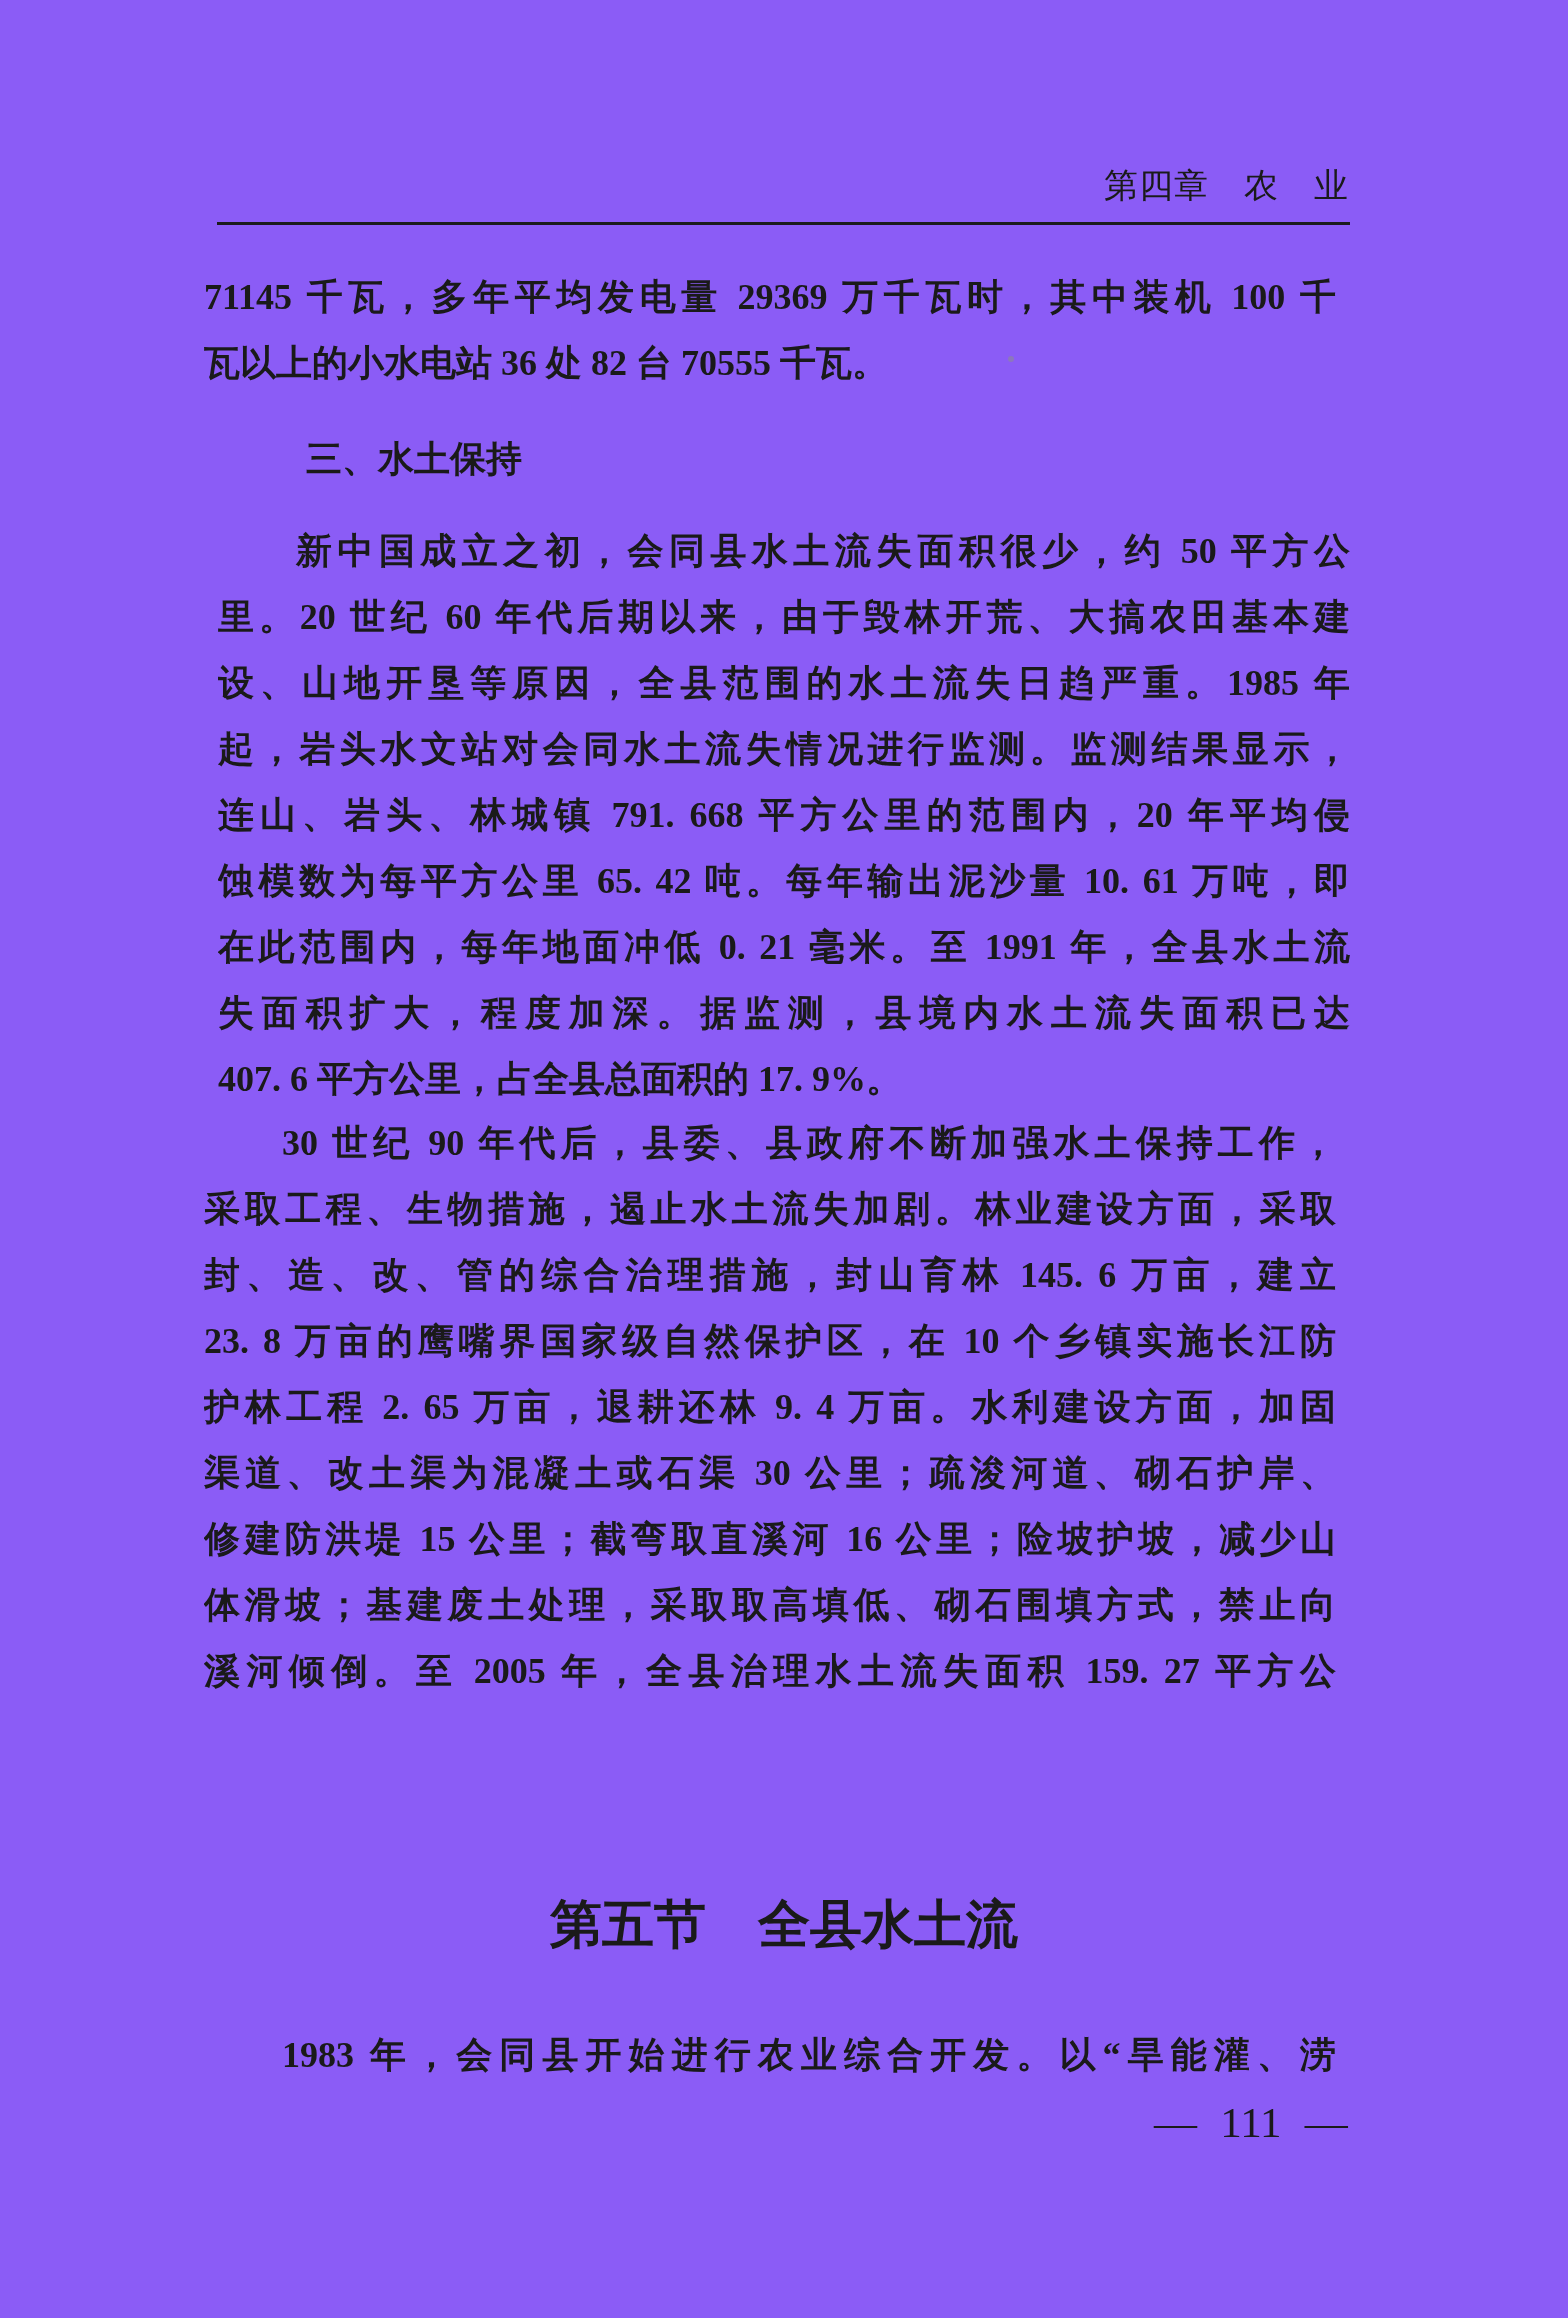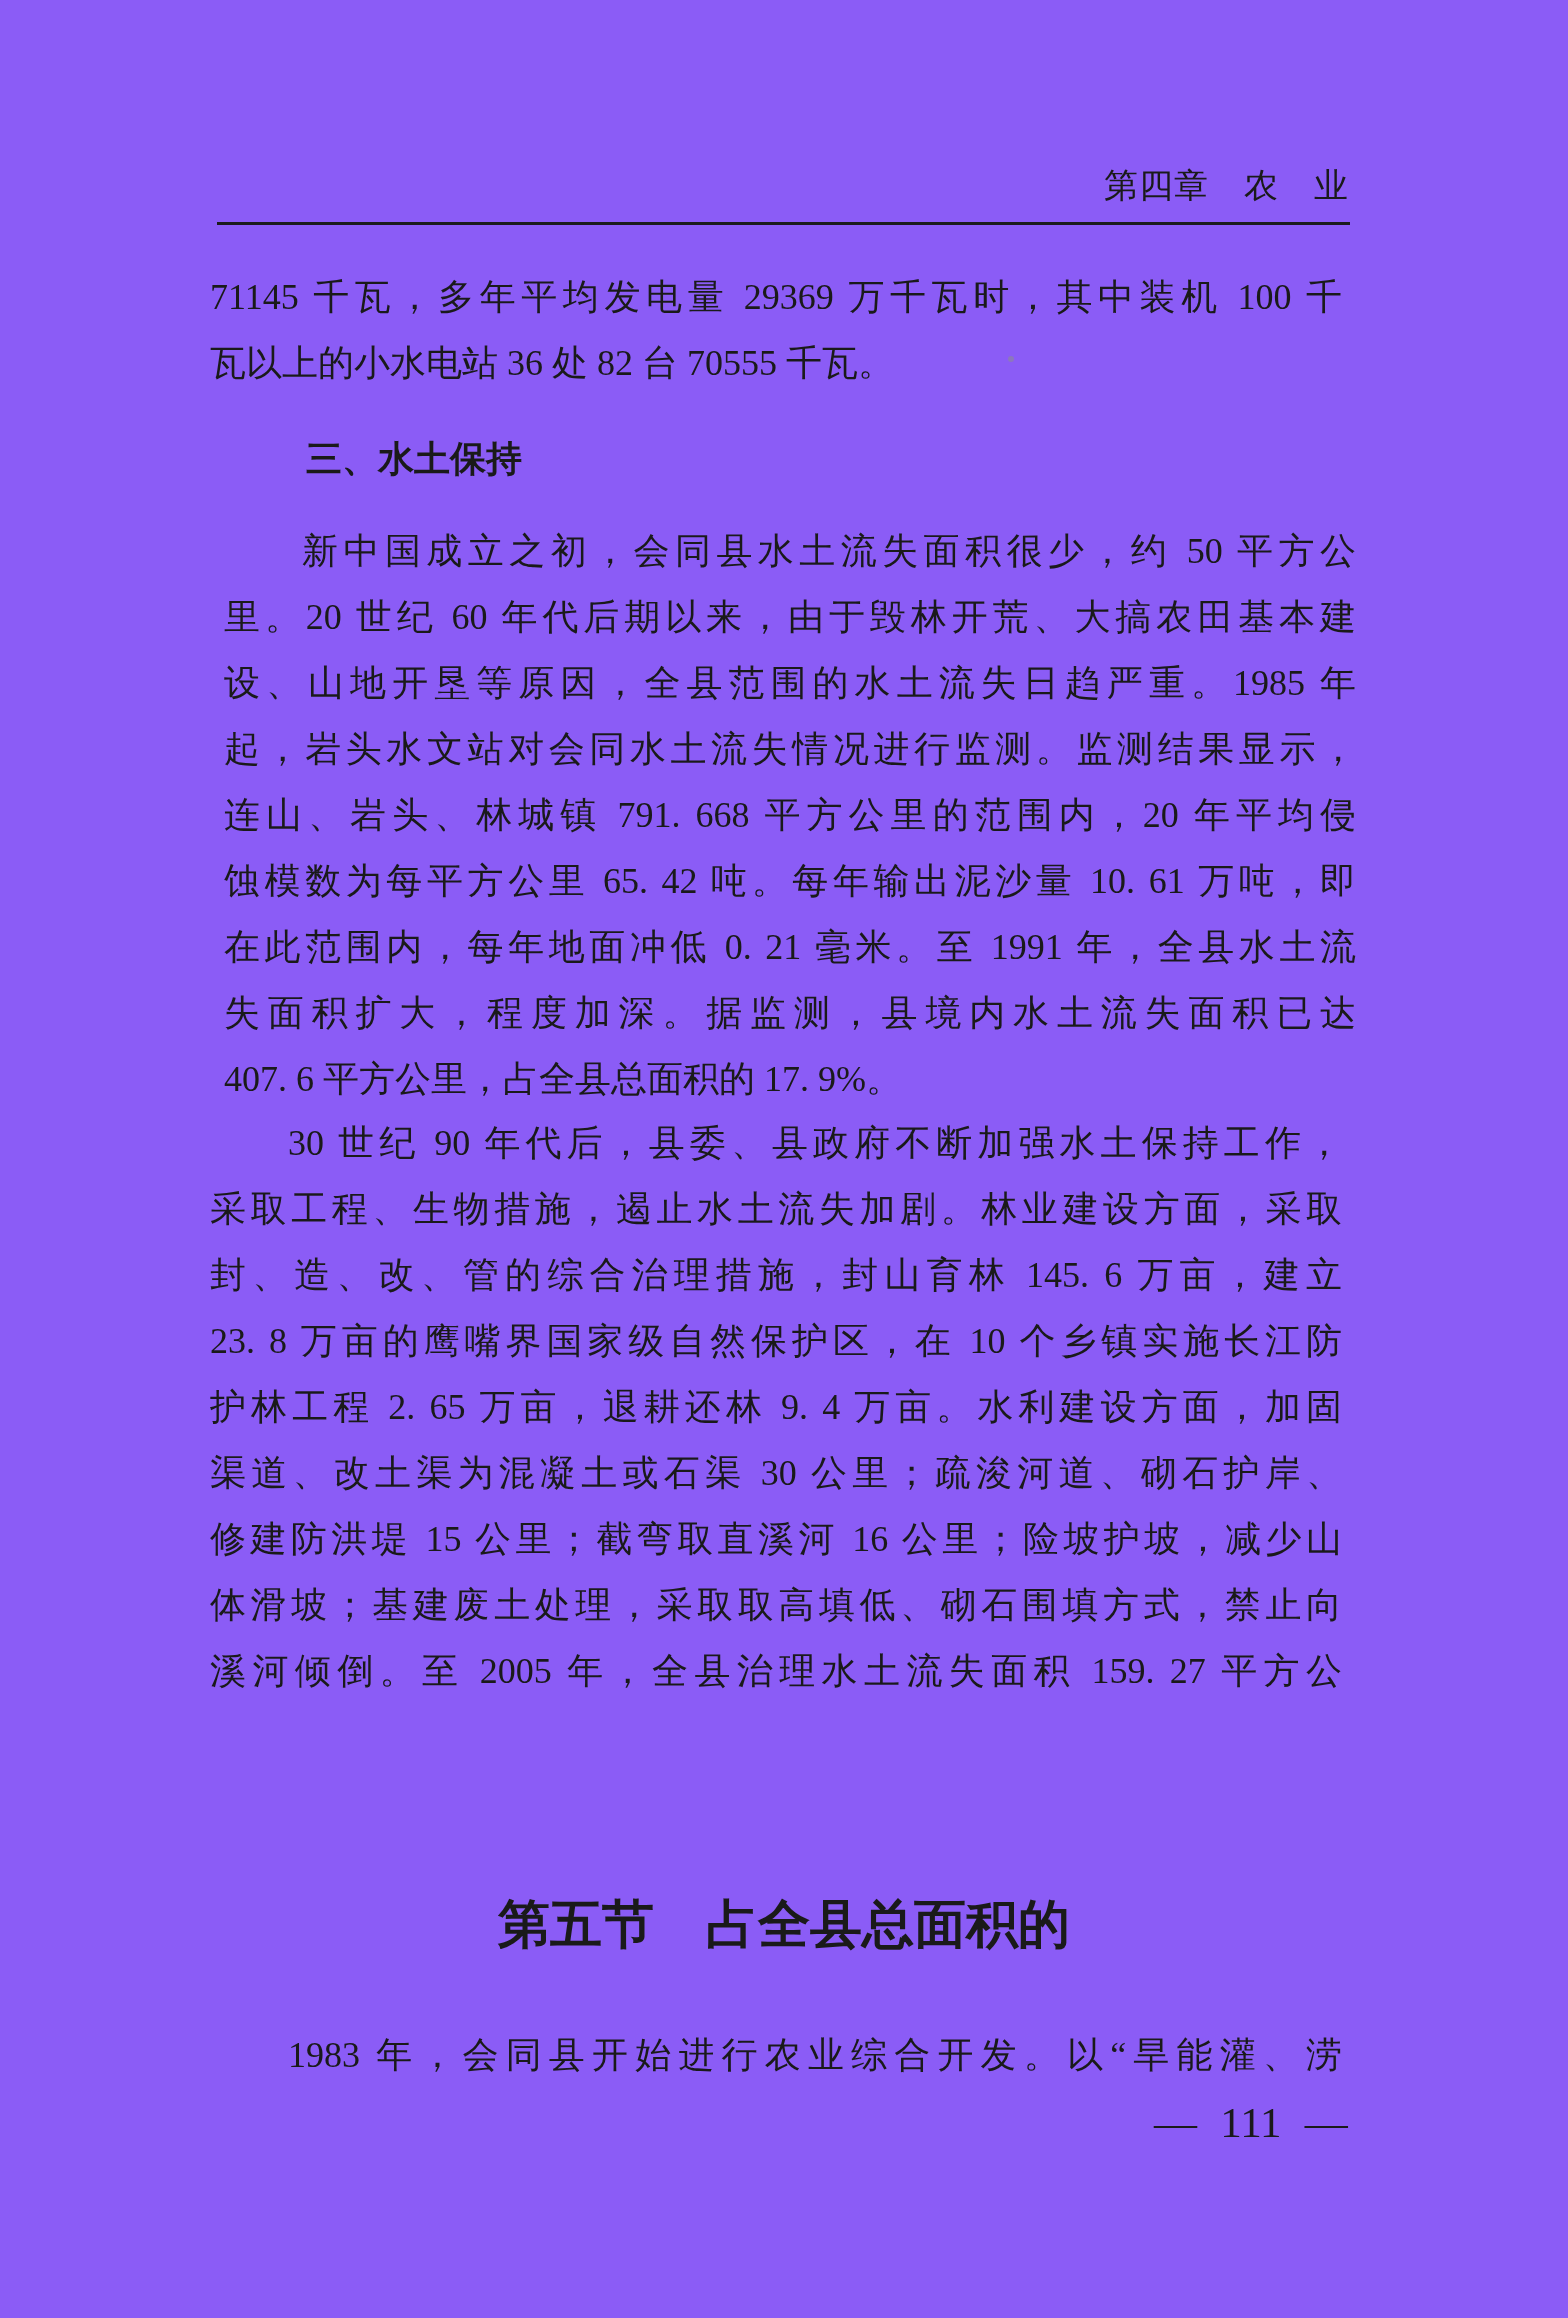--- a/index.html
+++ b/index.html
@@ -28,22 +28,23 @@
   .header-rule {
     position: absolute;
     top: 222px;
     left: 217px;
     width: 1133px;
     height: 2.9px;
     background: #1c1c1c;
   }
   .col {
     position: absolute;
-    left: 210px;
+    left: 204px;
     width: 1132px;
+    font-weight: bold;
   }
   .bline {
     font-size: 36px;
     line-height: 66px;
     height: 66px;
     overflow: hidden;
     text-align: justify;
     text-align-last: justify;
     text-justify: inter-character;
   }
@@ -135,21 +136,21 @@
     <div class="bline">采取工程、生物措施，遏止水土流失加剧。林业建设方面，采取</div>
     <div class="bline">封、造、改、管的综合治理措施，封山育林 145. 6 万亩，建立</div>
     <div class="bline">23. 8 万亩的鹰嘴界国家级自然保护区，在 10 个乡镇实施长江防</div>
     <div class="bline">护林工程 2. 65 万亩，退耕还林 9. 4 万亩。水利建设方面，加固</div>
     <div class="bline">渠道、改土渠为混凝土或石渠 30 公里；疏浚河道、砌石护岸、</div>
     <div class="bline">修建防洪堤 15 公里；截弯取直溪河 16 公里；险坡护坡，减少山</div>
     <div class="bline">体滑坡；基建废土处理，采取取高填低、砌石围填方式，禁止向</div>
     <div class="bline">溪河倾倒。至 2005 年，全县治理水土流失面积 159. 27 平方公</div>
   </div>
 
-  <div class="section-title">第五节　占全县总面积的</div>
+  <div class="section-title">第五节　全县水土流</div>
 
   <div class="col" id="para-d">
     <div class="bline indent">1983 年，会同县开始进行农业综合开发。以“旱能灌、涝</div>
   </div>
 
   <div class="page-number">— 111 —</div>
 
 </div>
 
 

